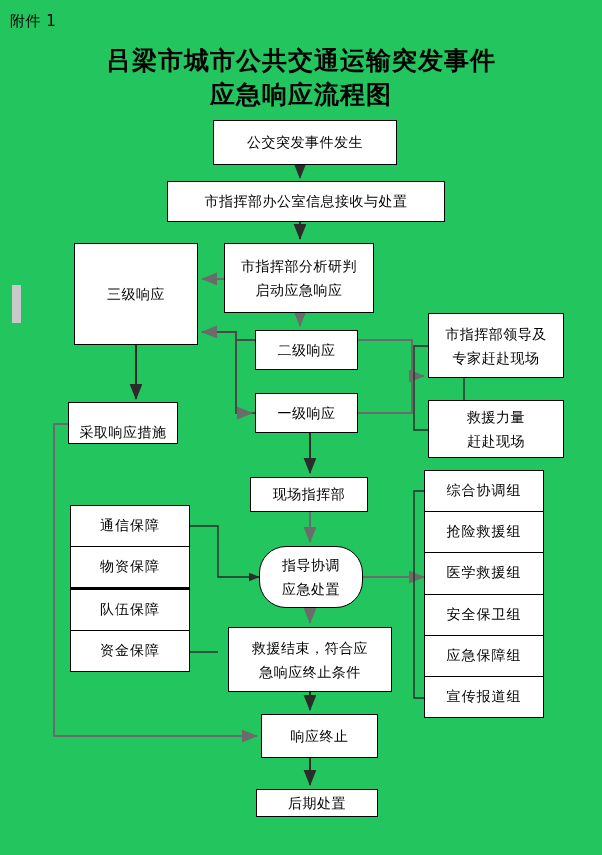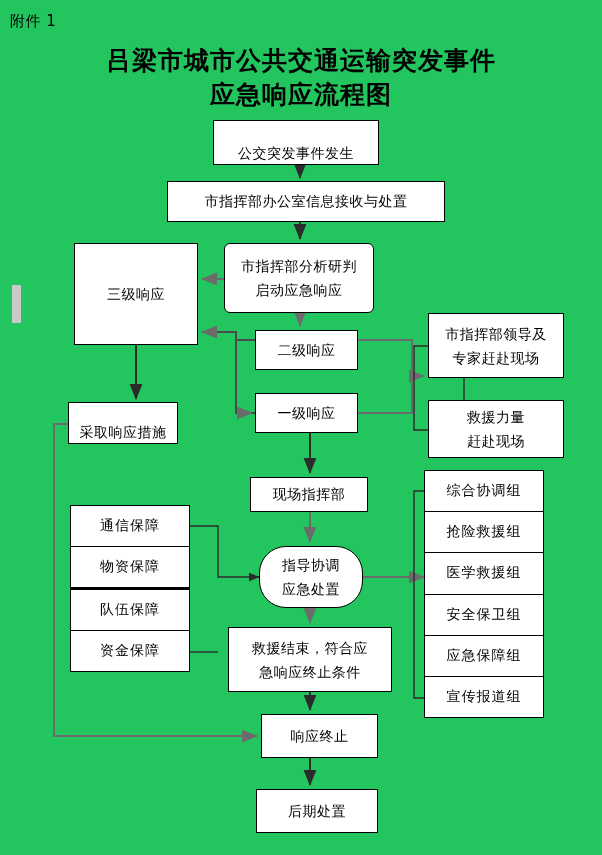--- a/index.html
+++ b/index.html
@@ -154,29 +154,29 @@
       <line x1="310" y1="608" x2="310" y2="623" marker-end="url(#ar)"></line>
 
       <line x1="310" y1="692" x2="310" y2="710" marker-end="url(#arb)" stroke="#2b2b2b"></line>
 
       <path d="M68 424 L54 424 L54 736 L257 736" stroke="#6b6b6b" marker-end="url(#ar)"></path>
 
       <line x1="310" y1="758" x2="310" y2="785" marker-end="url(#arb)" stroke="#2b2b2b"></line>
     </g>
   </svg>
 
-  <div class="node" style="left:213px; top:120px; width:166px; height:45px;align-items:flex-end;">
+  <div class="node" style="left:213px; top:120px; width:184px; height:45px;">
     <span>公交突发事件发生</span>
   </div>
 
   <div class="node" style="left:167px; top:181px; width:278px; height:41px;">
     <span>市指挥部办公室信息接收与处置</span>
   </div>
 
-  <div class="node two-line" style="left:224px; top:243px; width:150px; height:70px; flex-direction:column;border-radius:6px;">
+  <div class="node two-line" style="left:224px; top:243px; width:150px; height:70px; flex-direction:column;">
     <span>市指挥部分析研判</span>
     <span>启动应急响应</span>
   </div>
 
   <div class="node" style="left:74px; top:243px; width:124px; height:102px;">
     <span>三级响应</span>
   </div>
 
   <div class="node" style="left:255px; top:330px; width:103px; height:40px;">
     <span>二级响应</span>
@@ -211,21 +211,21 @@
 
   <div class="node two-line" style="left:228px; top:627px; width:164px; height:65px; flex-direction:column;">
     <span>救援结束，符合应</span>
     <span>急响应终止条件</span>
   </div>
 
   <div class="node" style="left:261px; top:714px; width:117px; height:44px;">
     <span>响应终止</span>
   </div>
 
-  <div class="node" style="left:256px; top:789px; width:122px; height:44px;font-family:Liberation Serif, serif;">
+  <div class="node" style="left:256px; top:789px; width:122px; height:28px;font-family:Liberation Serif, serif;">
     <span>后期处置</span>
   </div>
 
   <div class="stack" style="left:70px; top:505px; width:120px; height:167px;">
     <div class="cell">
         <span>通信保障</span>
       </div>
     <div class="cell">
         <span>物资保障</span>
       </div>

